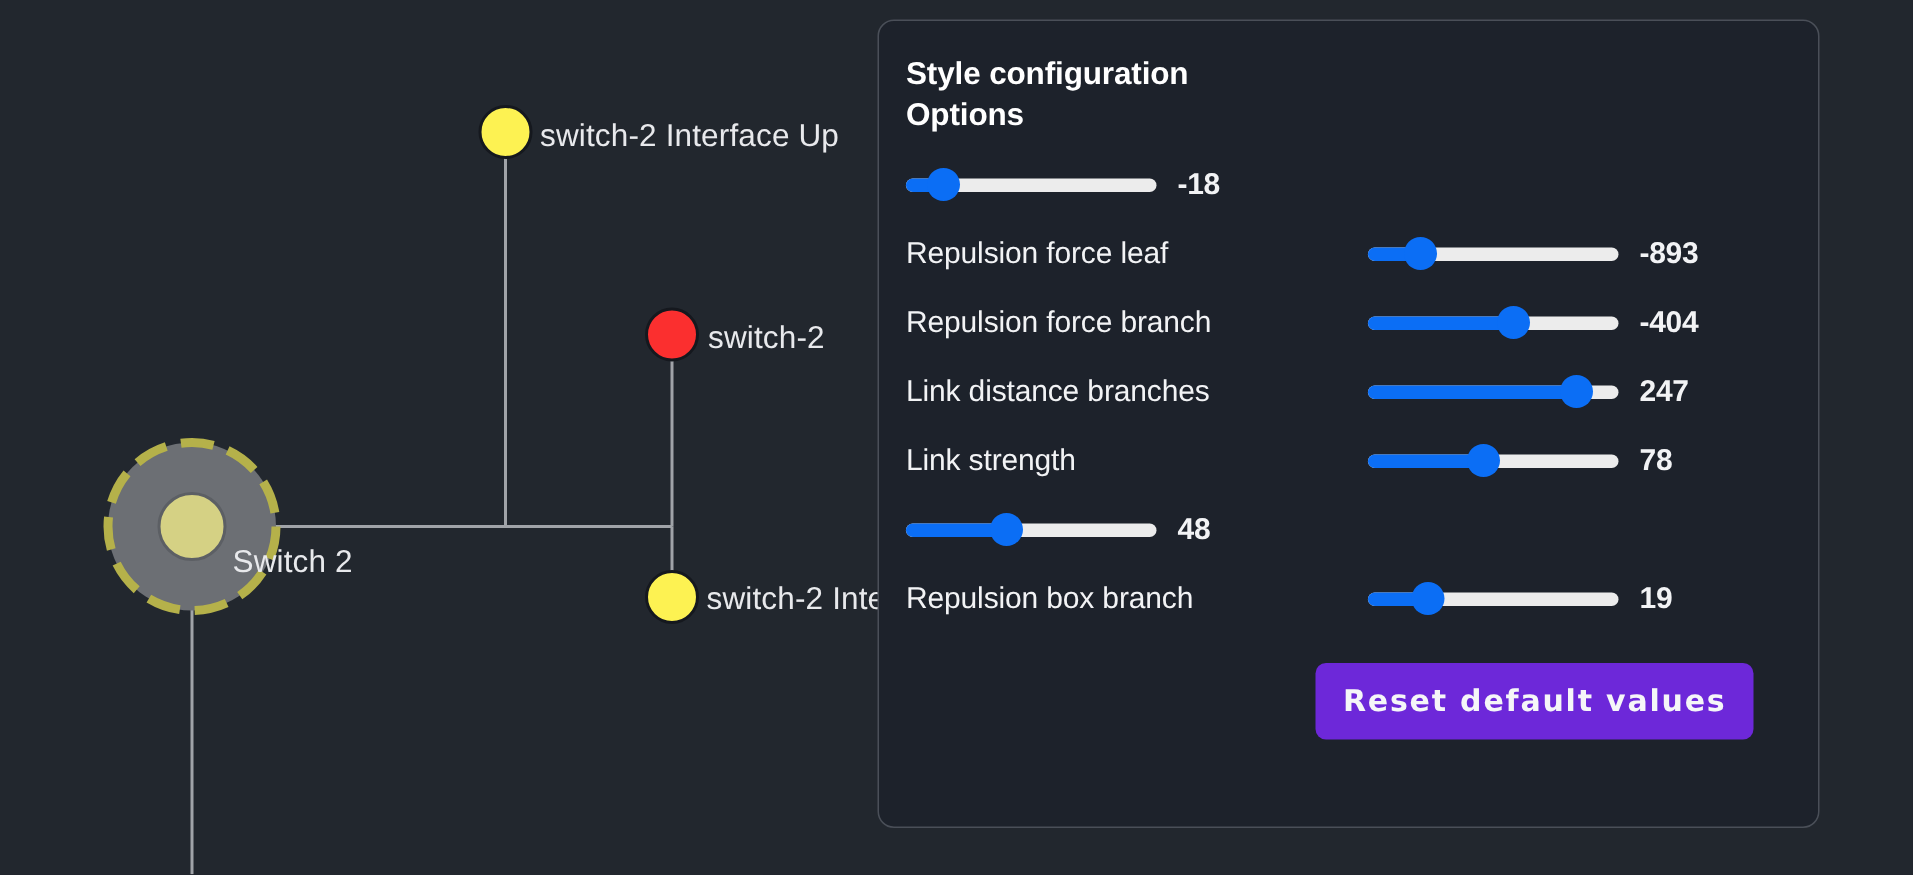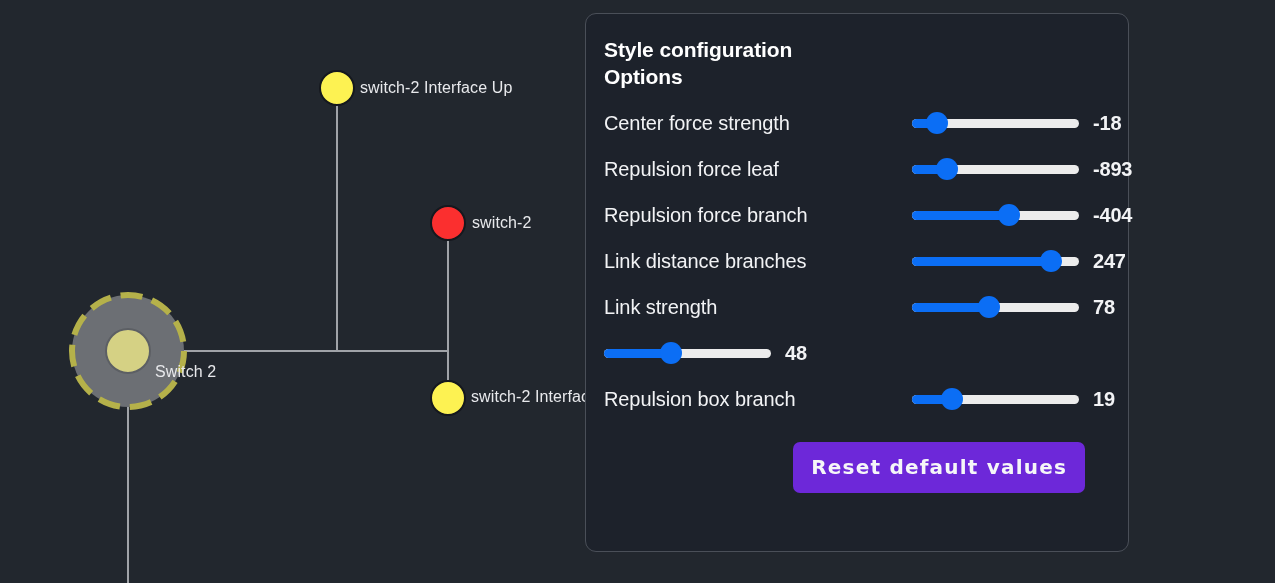--- a/index.html
+++ b/index.html
@@ -26,31 +26,31 @@
     position: absolute;
     left: 0; top: 0;
     width: 1275px;
     height: 583px;
   }
 
   .node-label {
     position: absolute;
     color: #e8e9ec;
     font-family: "Liberation Sans", sans-serif;
-    font-size: 16px;
+    font-size: 21px;
     white-space: nowrap;
     letter-spacing: 0.1px;
   }
 
   
   #config-panel {
     position: absolute;
     left: 585px;
     top: 13px;
-    width: 544px;
+    width: 628px;
     height: 539px;
     background: #1d222b;
     border: 1px solid #4a4f58;
     border-radius: 11px;
     padding: 22px 30px 0 18px;
   }
 
   .panel-title {
     color: #ffffff;
     font-size: 21px;
@@ -180,21 +180,20 @@
 
   <div id="config-panel">
 
     <h1 class="panel-title">
       <span>Style configuration</span><br>
       <span>Options</span>
     </h1>
 
     <ul class="options-list" id="options-list">
         <li class="option-row">
-          <span class="option-label">Center force strength</span>
           <div class="slider-wrap">
             <div class="slider-track"></div>
             <div class="slider-fill" style="width: 15%;"></div>
             <div class="slider-thumb" style="left: 15%;"></div>
           </div>
           <span class="option-value">-18</span>
         </li>
         <li class="option-row">
           <span class="option-label">Repulsion force leaf</span>
           <div class="slider-wrap">

